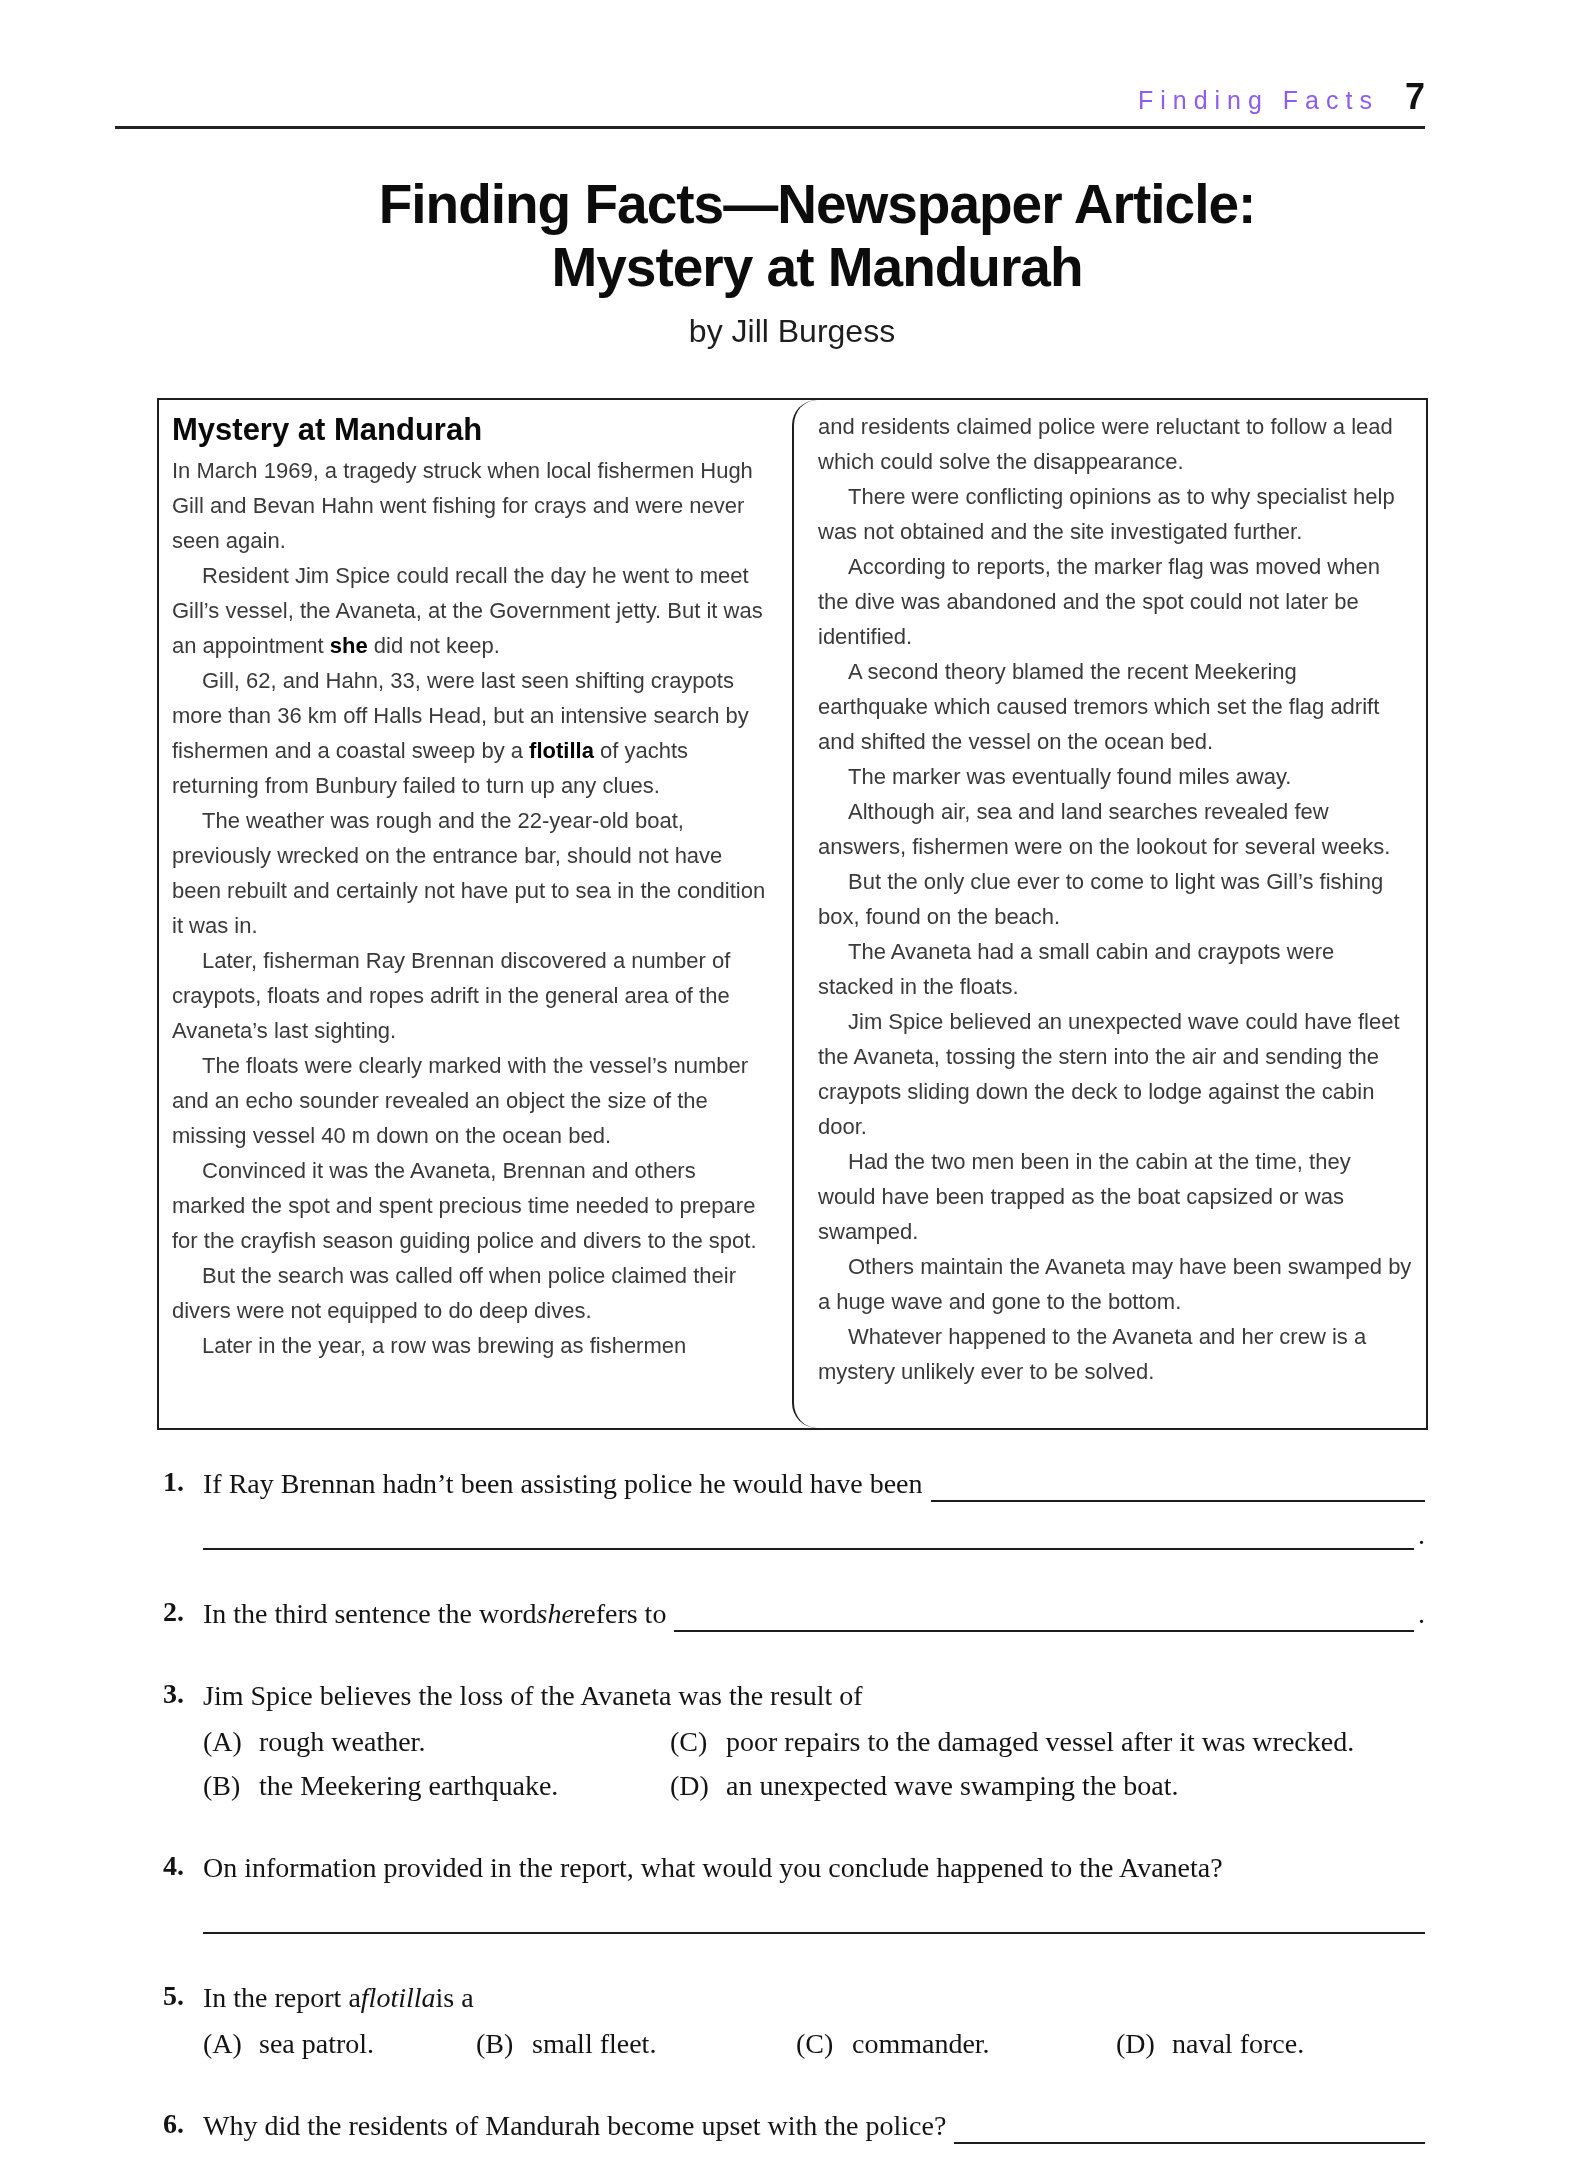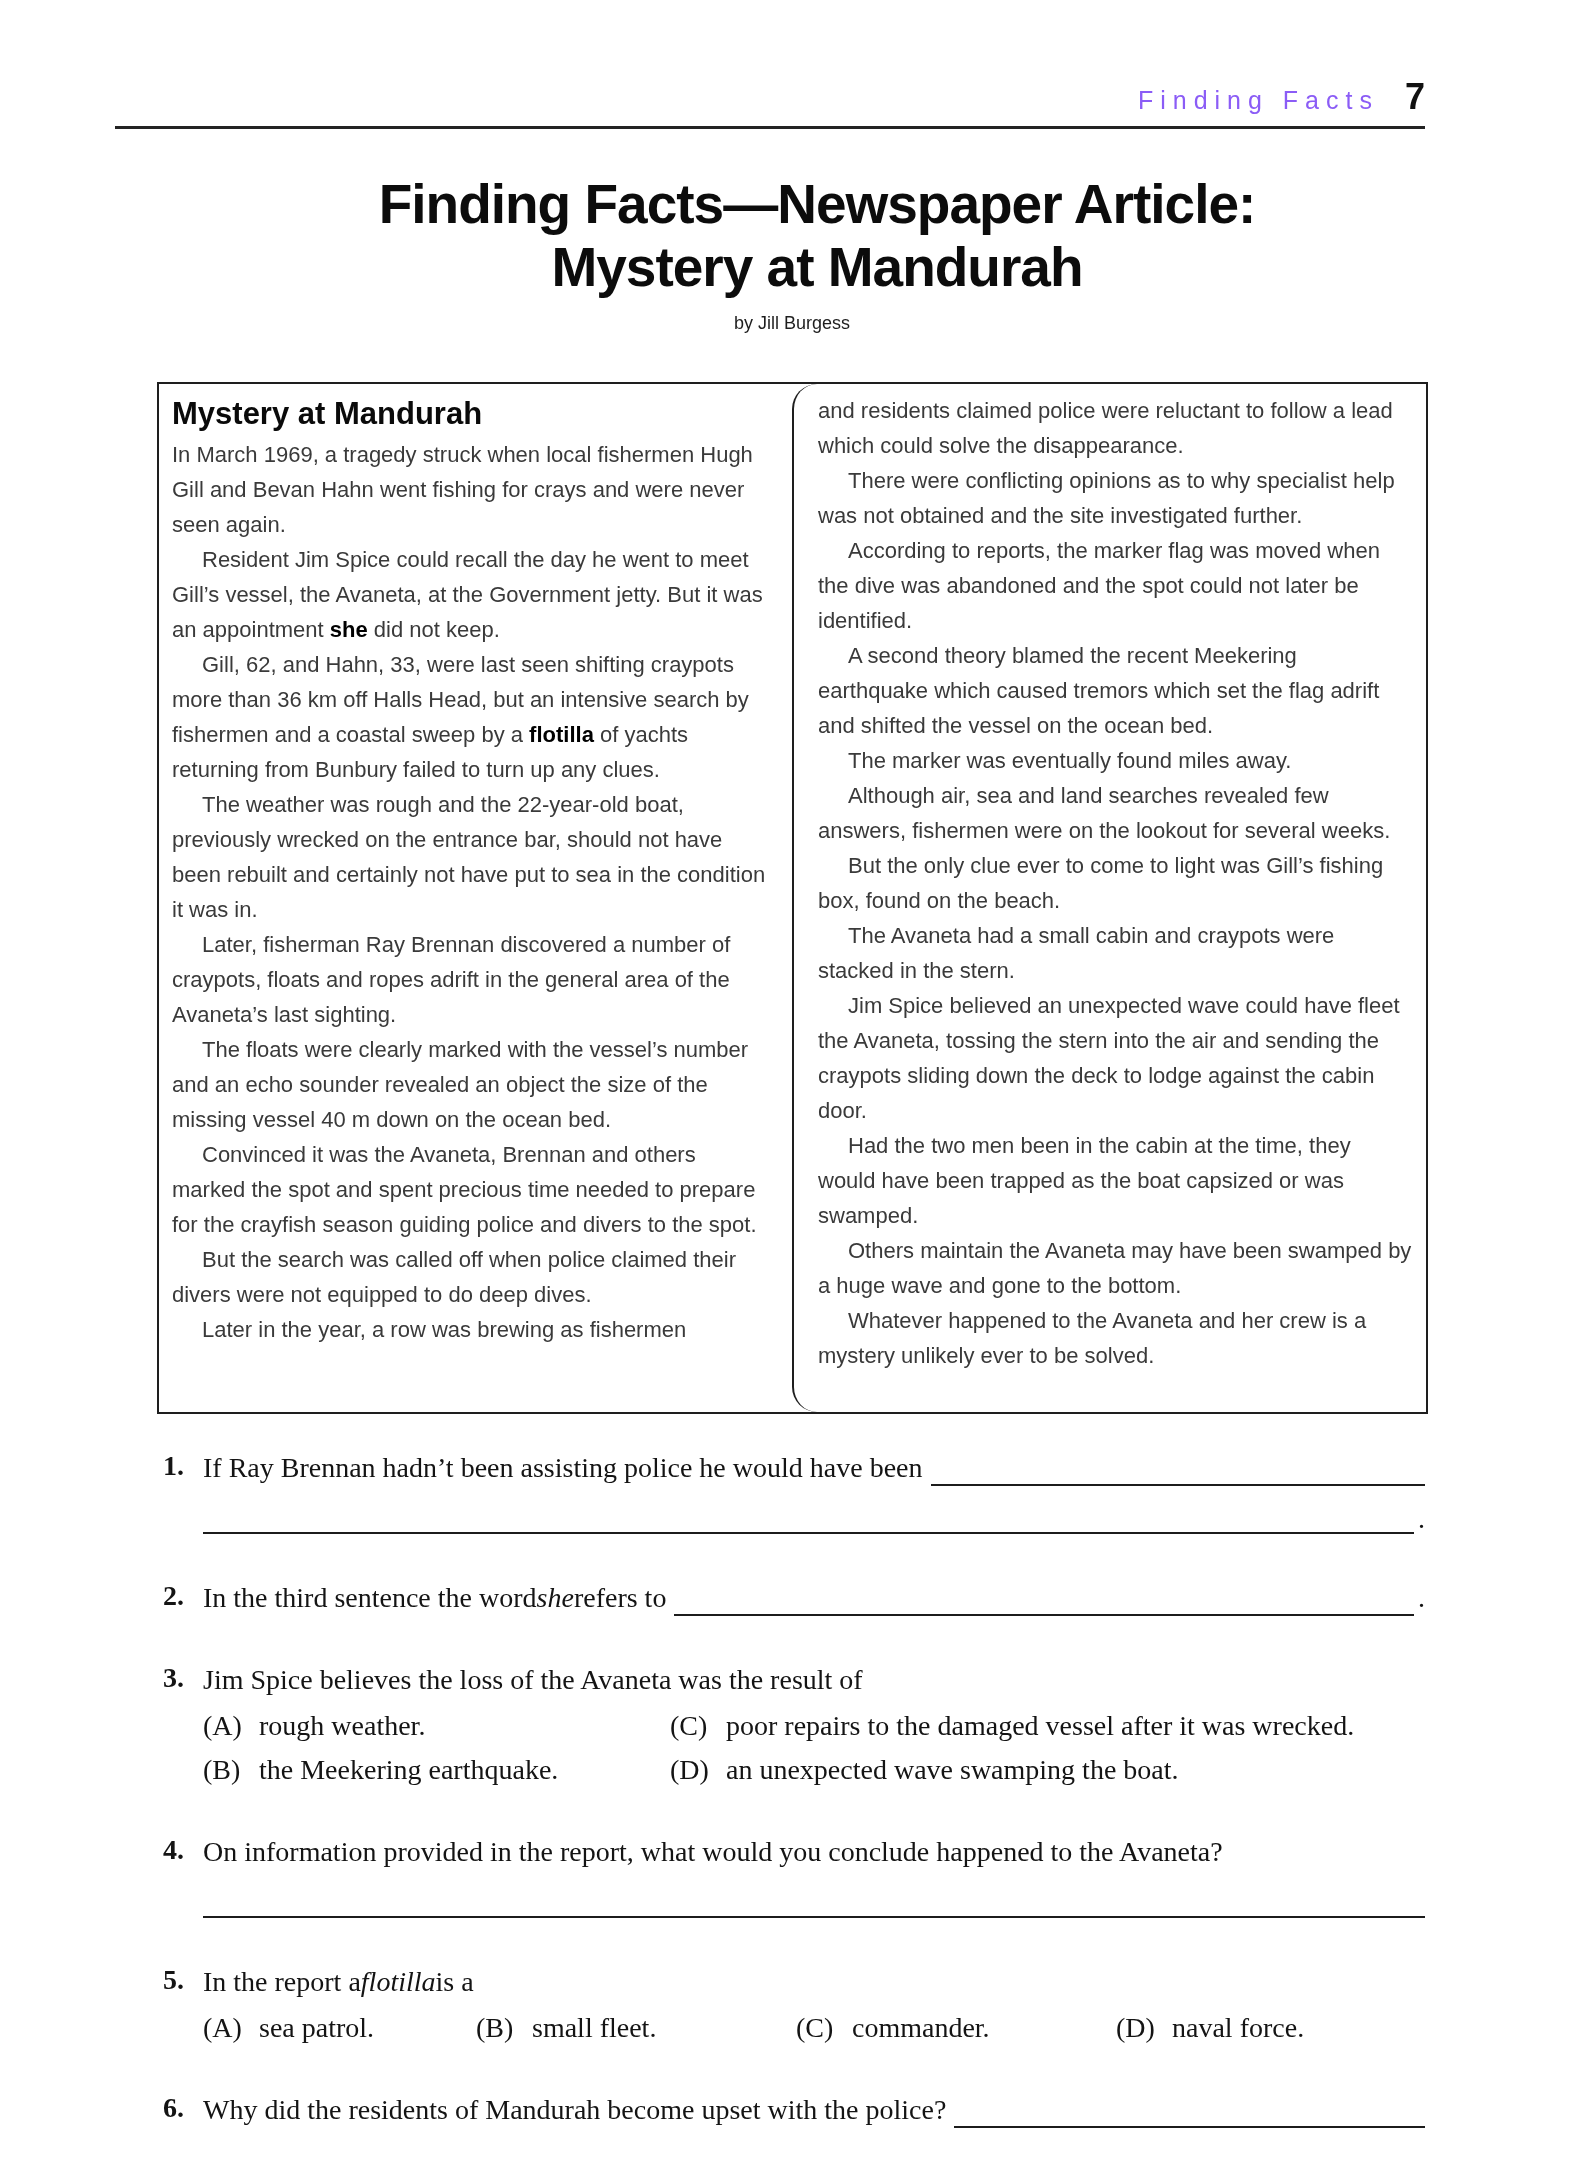--- a/index.html
+++ b/index.html
@@ -7,21 +7,21 @@
   .page{width:1584px;height:2173px;overflow:hidden;background:#fff;}
 
   
   .hdr{margin:76px 159px 0 115px;border-bottom:3px solid #232323;padding-bottom:8px;text-align:right;}
   .hdr-label{font-size:25px;letter-spacing:7px;color:#8b5cf6;}
   .hdr-num{font-size:36px;font-weight:bold;margin-left:26px;color:#111;}
 
   
   .title{margin:44px 0 0 4px;text-align:center;font-weight:bold;color:#0c0c0c;padding-left:46px;}
   .tl{display:block;font-size:55px;line-height:63px;letter-spacing:-1px;}
-  .byline{text-align:center;font-size:18px;margin-top:14px;color:#1e1e1e;}
+  .byline{text-align:center;font-size:32px;margin-top:14px;color:#1e1e1e;}
 
   
   .box{box-sizing:border-box;width:1271px;height:1032px;margin:48px 0 0 157px;border:2px solid #1e1e1e;display:flex;overflow:hidden;}
   .col{box-sizing:border-box;overflow:hidden;}
   .col-l{width:633px;padding:12px 22px 0 13px;}
   .col-r{flex:1;border-left:2px solid #1e1e1e;padding:9px 14px 0 24px;border-radius:25px;}
   .ah{margin:0 0 5px 0;font-size:31px;font-weight:bold;color:#0a0a0a;}
   .apara{margin:0;font-size:22px;line-height:35px;color:#3a3a3a;}
   .apara .b{font-weight:bold;color:#000;}
   .ind{text-indent:30px;}
@@ -75,21 +75,21 @@
         <p class="apara ind"><span class="seg">Later in the year, a row was brewing as fishermen</span></p>
       </div>
     <div class="col col-r">
         <p class="apara"><span class="seg">and residents claimed police were reluctant to follow a lead which could solve the disappearance.</span></p>
         <p class="apara ind"><span class="seg">There were conflicting opinions as to why specialist help was not obtained and the site investigated further.</span></p>
         <p class="apara ind"><span class="seg">According to reports, the marker flag was moved when the dive was abandoned and the spot could not later be identified.</span></p>
         <p class="apara ind"><span class="seg">A second theory blamed the recent Meekering earthquake which caused tremors which set the flag adrift and shifted the vessel on the ocean bed.</span></p>
         <p class="apara ind"><span class="seg">The marker was eventually found miles away.</span></p>
         <p class="apara ind"><span class="seg">Although air, sea and land searches revealed few answers, fishermen were on the lookout for several weeks.</span></p>
         <p class="apara ind"><span class="seg">But the only clue ever to come to light was Gill’s fishing box, found on the beach.</span></p>
-        <p class="apara ind"><span class="seg">The Avaneta had a small cabin and craypots were stacked in the stern.</span></p>
+        <p class="apara ind"><span class="seg">The Avaneta had a small cabin and craypots were stacked in the floats.</span></p>
         <p class="apara ind"><span class="seg">Jim Spice believed an unexpected wave could have fleet the Avaneta, tossing the stern into the air and sending the craypots sliding down the deck to lodge against the cabin door.</span></p>
         <p class="apara ind"><span class="seg">Had the two men been in the cabin at the time, they would have been trapped as the boat capsized or was swamped.</span></p>
         <p class="apara ind"><span class="seg">Others maintain the Avaneta may have been swamped by a huge wave and gone to the bottom.</span></p>
         <p class="apara ind"><span class="seg">Whatever happened to the Avaneta and her crew is a mystery unlikely ever to be solved.</span></p>
       </div>
   </div>
 
   <section class="qs">
       <div class="q">
         <div class="qnum">1.</div>

